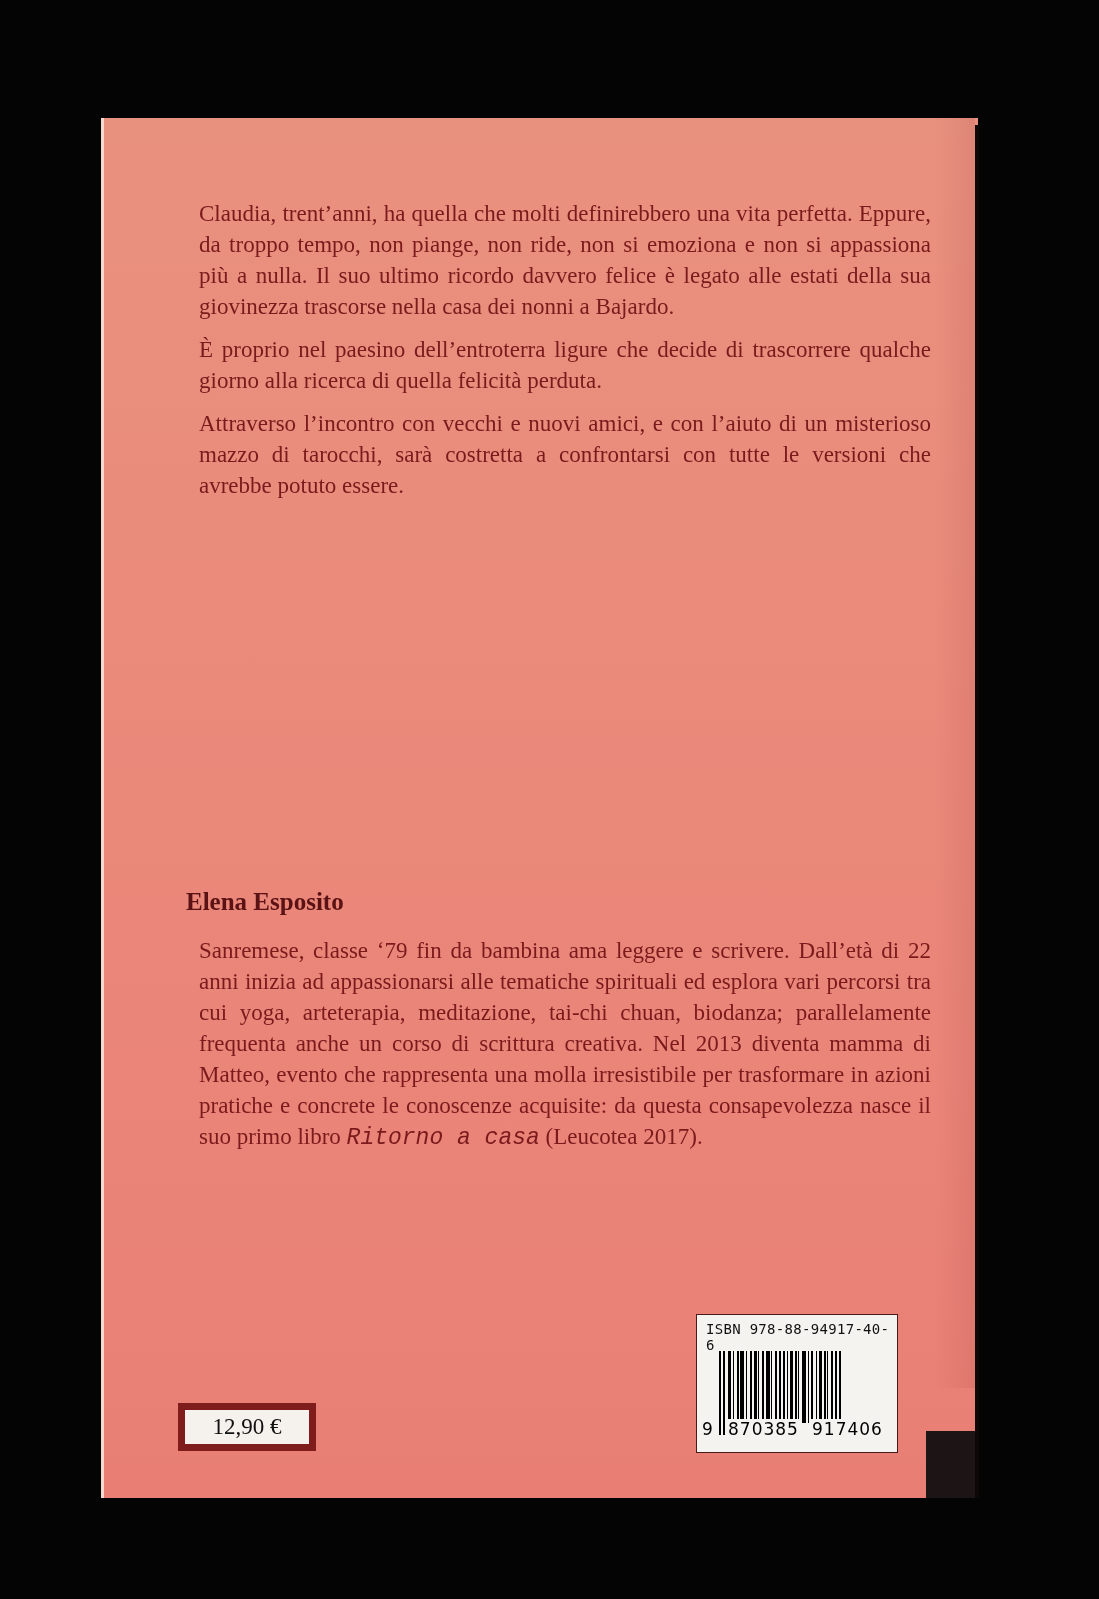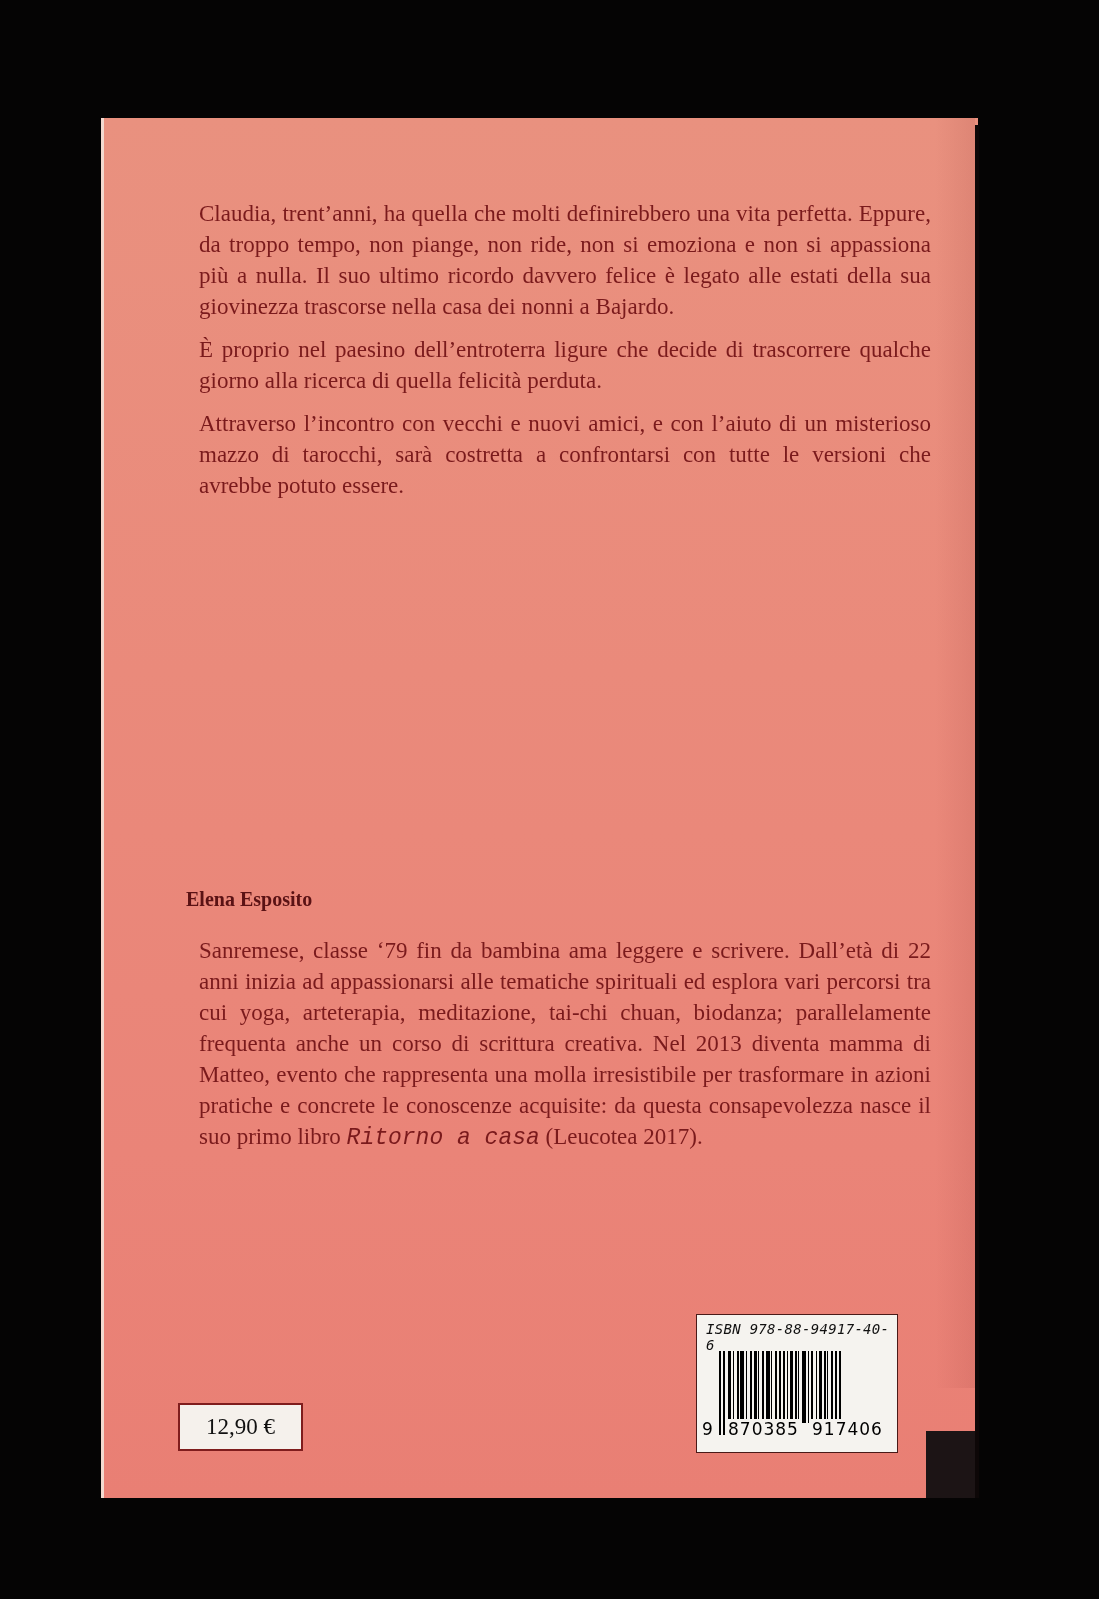--- a/index.html
+++ b/index.html
@@ -22,36 +22,36 @@
   }
   .right-strip {
     position:absolute; left:975px; top:125px; width:4px; height:1373px; background:#0d0707;
   }
   .text {
     position:absolute; color:#7a1a1c; font-size:23px; line-height:31px;
     text-align:justify; width:732px; left:199px;
   }
   .text p { margin:0 0 12px 0; }
   .synopsis { top:198px; }
-  .author-name { position:absolute; left:186px; top:888px; color:#5a1214; font-weight:bold; font-size:20px; }
+  .author-name { position:absolute; left:186px; top:888px; color:#5a1214; font-weight:bold; font-size:25px; }
   .bio { top:935px; }
   .bio p { margin:0 0 12px 0; }
   .price-box {
-    position:absolute; left:178px; top:1403px; width:125px; height:48px;
-    background:#f5f1ec; border:2px solid #7f1d1d; box-sizing:border-box;
+    position:absolute; left:178px; top:1403px; width:138px; height:48px;
+    background:#f5f1ec; border:7px solid #7f1d1d; box-sizing:border-box;
     display:flex; align-items:center; justify-content:center;
     font-size:23px; color:#111;
   }
   .isbn-box {
     position:absolute; left:696px; top:1314px; width:202px; height:139px;
     background:#f5f3ef; border:1px solid #4a1a18; box-sizing:border-box;
   }
   .isbn-text {
     position:absolute; left:9px; top:6px; font-family:"DejaVu Sans Mono","Liberation Mono",monospace;
-    font-size:14px; color:#111; letter-spacing:0.3px;font-style:italic;
+    font-size:14px; color:#111; letter-spacing:0.3px;
   }
   .barcode {
     position:absolute; left:22px; top:36px; width:170px; height:84px;
     display:flex; align-items:flex-start;
   }
   .barcode span { display:block; background:#000; height:72px; }
   .barcode span.g { height:84px; }
   .isbn-digits {
     position:absolute; left:5px; top:104px; font-family:"DejaVu Sans","Liberation Sans",sans-serif;
     font-size:17px; color:#000; width:190px; height:22px;

